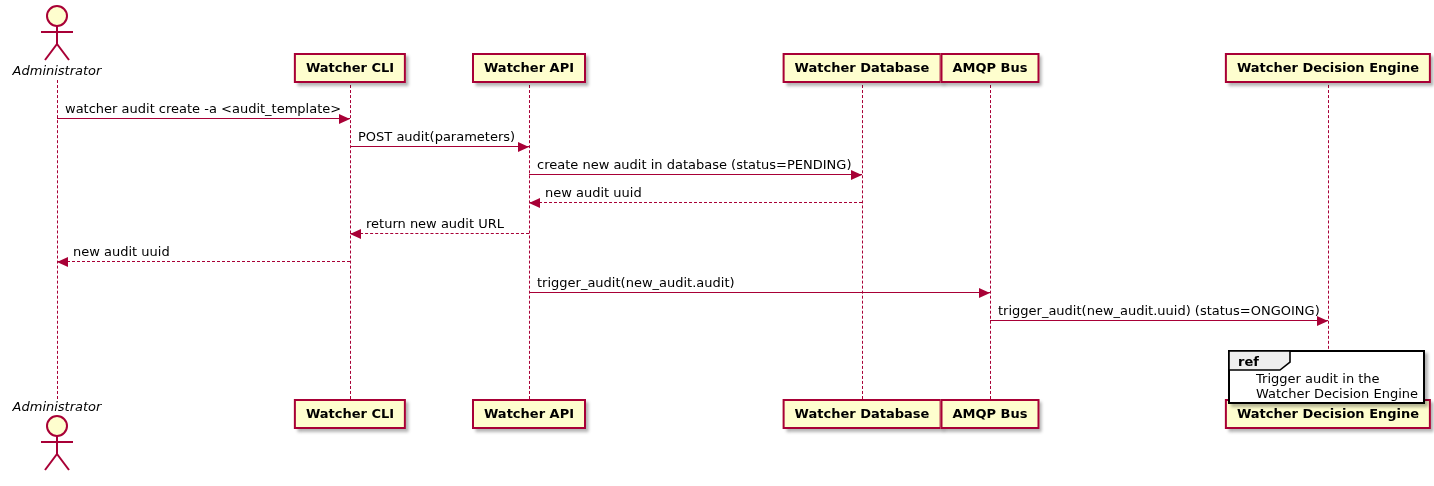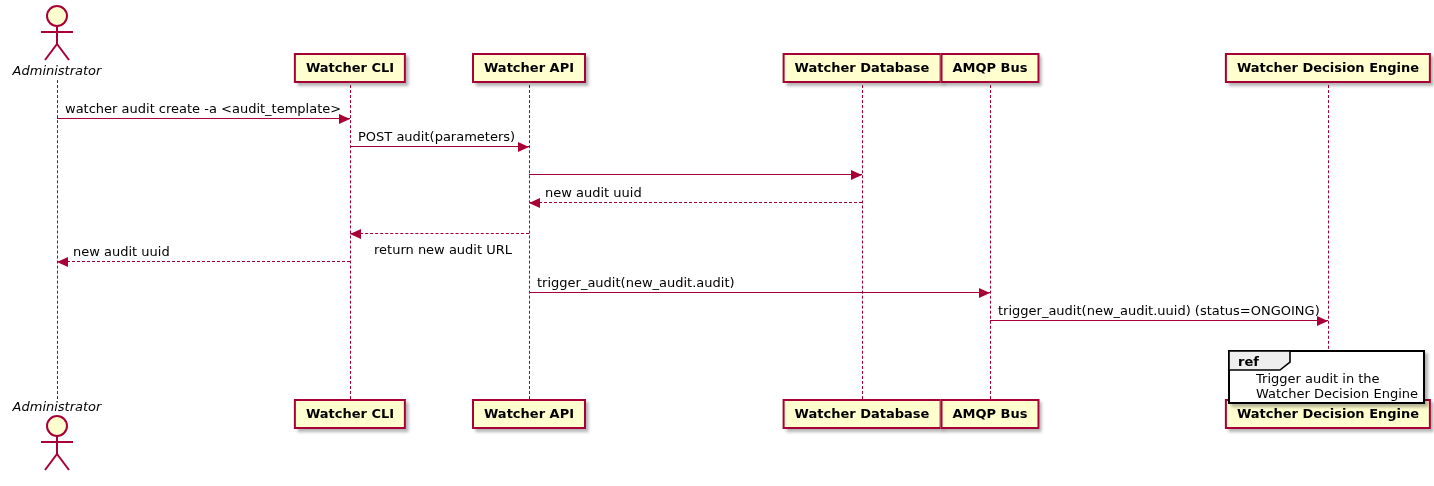--- a/index.html
+++ b/index.html
@@ -69,26 +69,27 @@
         <line x1="22" y1="40" x2="34" y2="56" stroke="#A80036" stroke-width="2"></line>
       </svg></div>
     <div class="msg-line solid" style="left: 57px; top: 118px; width: 293px;"></div>
     <div class="arrow right" style="left: 339px; top: 114px;"></div>
     <div class="msg-label" style="left: 65px; top: 101px;">watcher audit create -a &lt;audit_template&gt;</div>
     <div class="msg-line solid" style="left: 350px; top: 146px; width: 179px;"></div>
     <div class="arrow right" style="left: 518px; top: 142px;"></div>
     <div class="msg-label" style="left: 358px; top: 129px;">POST audit(parameters)</div>
     <div class="msg-line solid" style="left: 529px; top: 174px; width: 333px;"></div>
     <div class="arrow right" style="left: 851px; top: 170px;"></div>
+    <div class="msg-label" style="left: 537px; top: 157px;">create new audit in database (status=PENDING)</div>
     <div class="msg-line dashed" style="left: 529px; top: 202px; width: 333px;"></div>
     <div class="arrow left" style="left: 529px; top: 198px;"></div>
     <div class="msg-label" style="left: 545px; top: 185px;">new audit uuid</div>
     <div class="msg-line dashed" style="left: 350px; top: 233px; width: 179px;"></div>
     <div class="arrow left" style="left: 350px; top: 229px;"></div>
-    <div class="msg-label" style="left: 374px; top: 216px; margin-top: 26px;">return new audit URL</div>
+    <div class="msg-label" style="left: 366px; top: 216px;">return new audit URL</div>
     <div class="msg-line dashed" style="left: 57px; top: 261px; width: 293px;"></div>
     <div class="arrow left" style="left: 57px; top: 257px;"></div>
     <div class="msg-label" style="left: 73px; top: 244px;">new audit uuid</div>
     <div class="msg-line solid" style="left: 529px; top: 292px; width: 461px;"></div>
     <div class="arrow right" style="left: 979px; top: 288px;"></div>
     <div class="msg-label" style="left: 537px; top: 275px;">trigger_audit(new_audit.audit)</div>
     <div class="msg-line solid" style="left: 990px; top: 320px; width: 338px;"></div>
     <div class="arrow right" style="left: 1317px; top: 316px;"></div>
     <div class="msg-label" style="left: 998px; top: 303px;">trigger_audit(new_audit.uuid) (status=ONGOING)</div>
     <div class="refbox" style="left: 1228px; top: 350px; width: 197px; height: 54px;">

